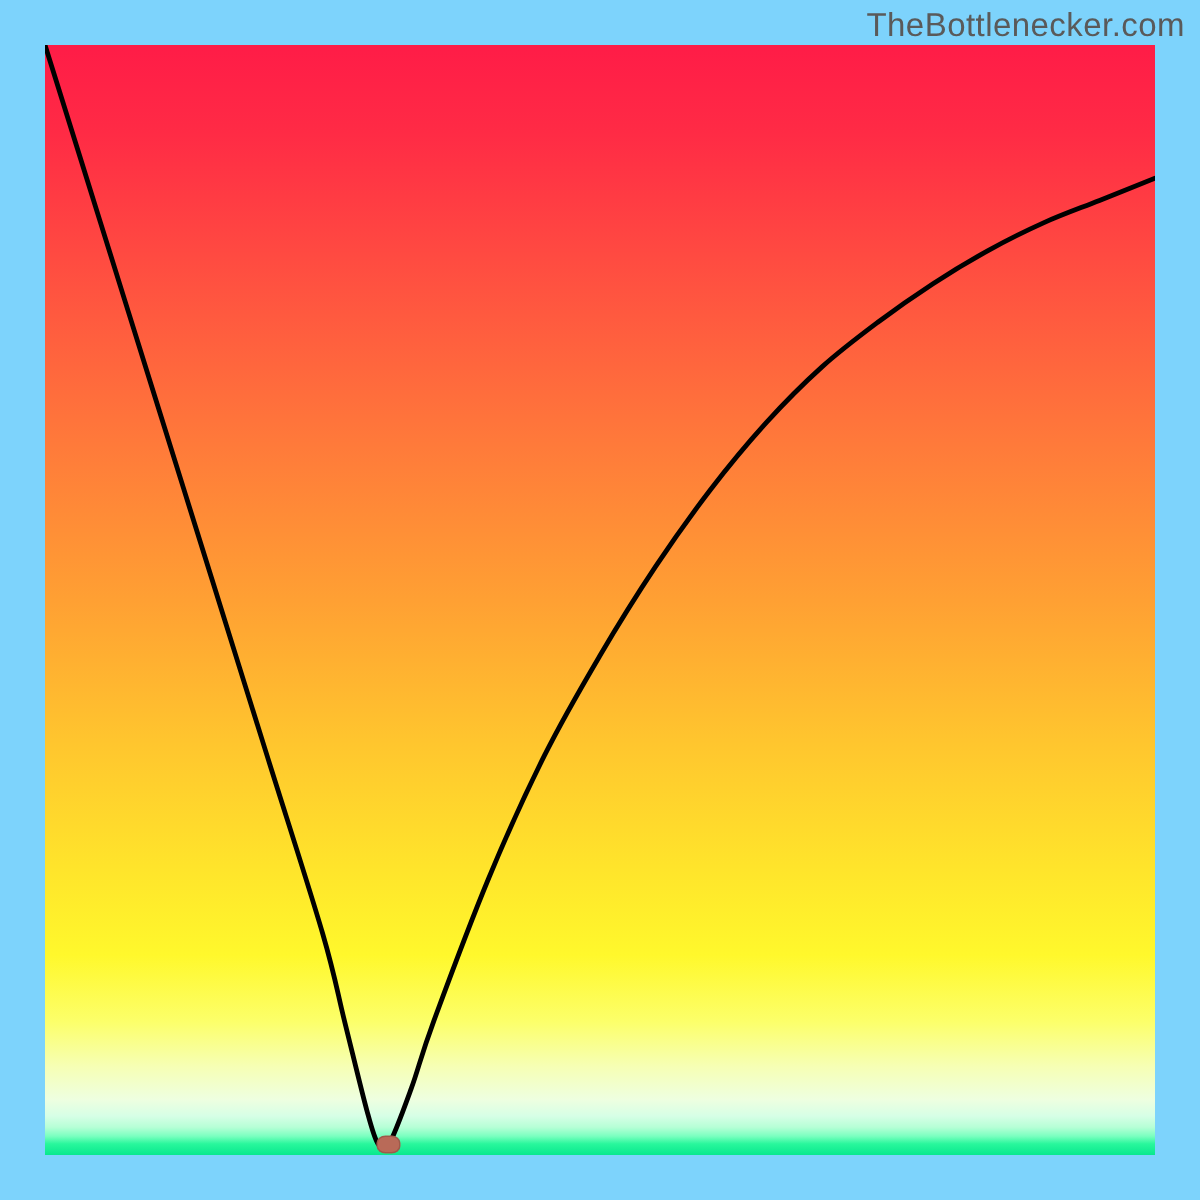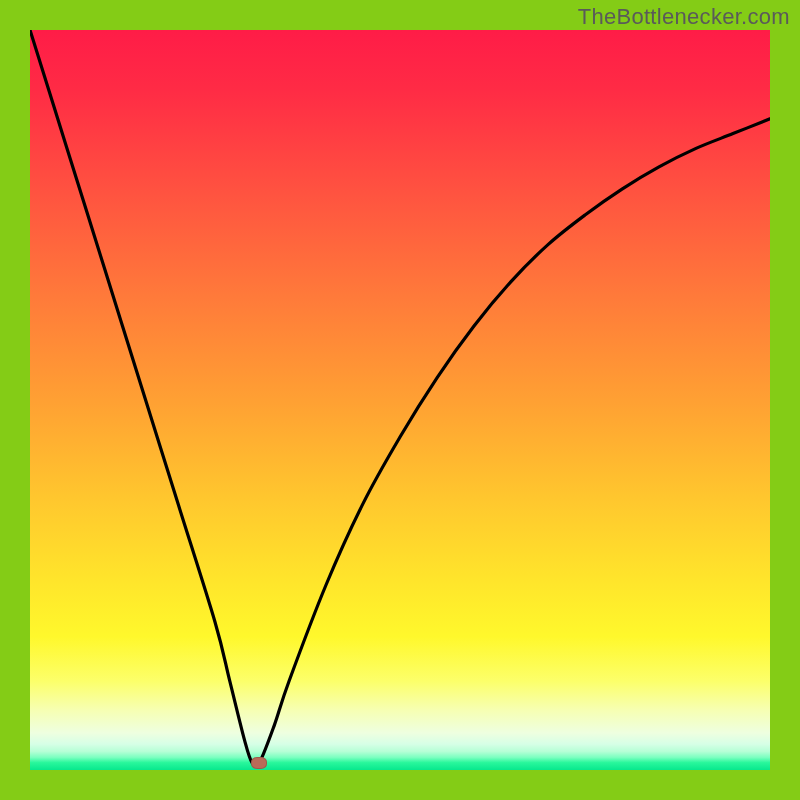--- a/index.html
+++ b/index.html
@@ -8,21 +8,21 @@
     width: 800px;
     height: 800px;
     background: #000;
     font-family: Arial, Helvetica, sans-serif;
     overflow: hidden;
   }
   .stage {
     position: relative;
     width: 800px;
     height: 800px;
-    background: #84cc16;
+    background: #7dd3fc;
   }
   .watermark {
     position: absolute;
     top: 4px;
     right: 10px;
     color: #5a5a5a;
     font-size: 22px;
     font-weight: 400;
     letter-spacing: 0.3px;
     z-index: 10;

